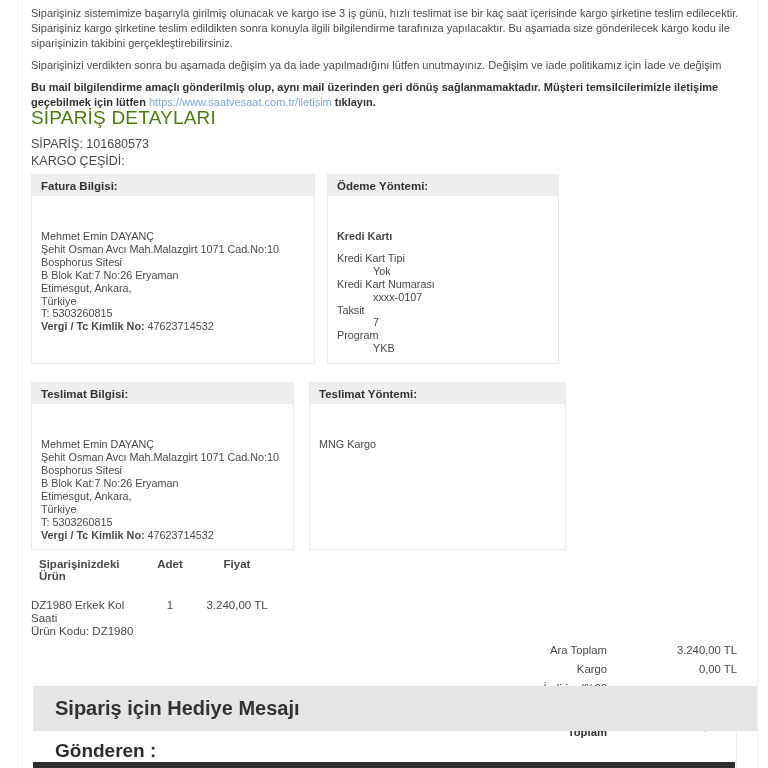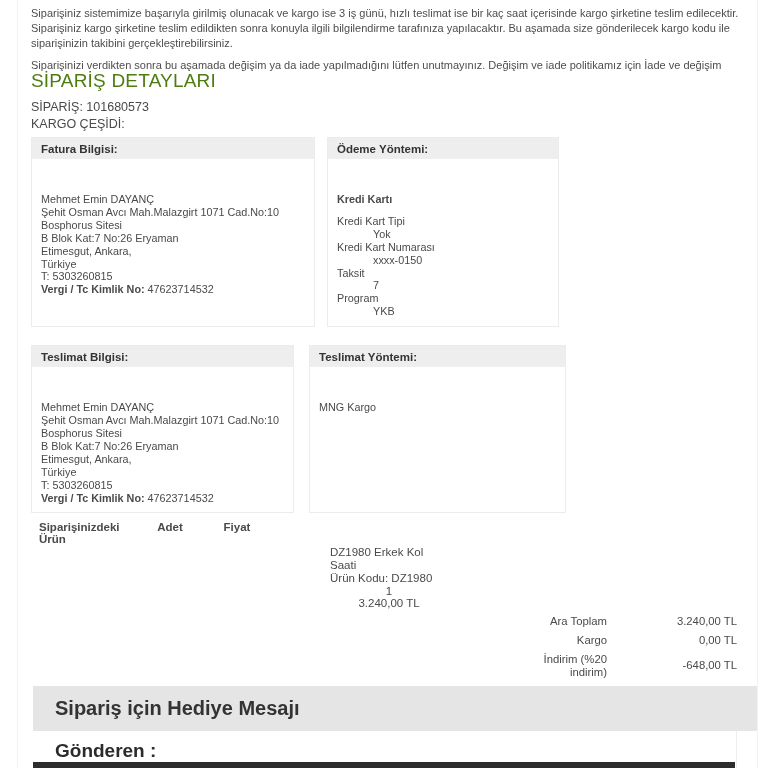--- a/index.html
+++ b/index.html
@@ -33,21 +33,21 @@
   .box-shipping .box-body, .box-shipmethod .box-body { min-height: 104px; }
   .bold { font-weight: bold; }
   .pay-method { font-weight: bold; margin-bottom: 9px; }
   .pay-value { padding-left: 36px; }
 
   .items-table { margin-top: 8px; font-size: 11.5px; color: #4a4a4a; }
   .items-header { display: flex; font-weight: bold; }
   .col-product { width: 118px; padding-left: 8px; }
   .col-qty { width: 42px; text-align: center; }
   .col-price { width: 92px; text-align: center; }
-  .items-row { display: flex; align-items: center; margin-top: 1px; flex-direction: column; }
+  .items-row { display: flex; align-items: flex-start; margin-top: 17px; }
   .items-row .col-product { padding-left: 0; line-height: 13px; }
   .product-code { line-height: 13px; }
 
   .totals { margin-top: 4px; margin-left: auto; margin-right: 10px; width: 200px; font-size: 11.3px; color: #4a4a4a; }
   .totals-row { display: flex; align-items: center; margin-top: 6px; }
   .totals-label { width: 70px; text-align: right; line-height: 12.8px; }
   .totals-value { width: 130px; text-align: right; line-height: 12.8px; }
   .totals-row.grand { font-weight: bold; color: #333; }
 
   .gift { position: absolute; left: 15px; top: 686px; width: 725px; }
@@ -59,20 +59,21 @@
 </style>
 </head>
 <body>
 
 <div class="container">
 
   <p class="para">Siparişiniz sistemimize başarıyla girilmiş olunacak ve kargo ise 3 iş günü, hızlı teslimat ise bir kaç saat içerisinde kargo şirketine teslim edilecektir. Siparişiniz kargo şirketine teslim edildikten sonra konuyla ilgili bilgilendirme tarafınıza yapılacaktır. Bu aşamada size gönderilecek kargo kodu ile siparişinizin takibini gerçekleştirebilirsiniz.</p>
 
   <p class="para para-2">Siparişinizi verdikten sonra bu aşamada değişim ya da iade yapılmadığını lütfen unutmayınız. Değişim ve iade politikamız için İade ve değişim</p>
 
+  <p class="notice"><span>Bu mail bilgilendirme amaçlı gönderilmiş olup, aynı mail üzerinden geri dönüş sağlanmamaktadır. Müşteri temsilcilerimizle iletişime geçebilmek için lütfen</span> <a class="link">https://www.saatvesaat.com.tr/iletisim</a> <span>tıklayın.</span></p>
 
   <h1 class="details-title">SİPARİŞ DETAYLARI</h1>
 
   <div class="order-no">SİPARİŞ: 101680573</div>
   <div class="cargo-type">KARGO ÇEŞİDİ:</div>
 
   <div class="box-row box-row-1">
     <div class="box box-billing">
       <div class="box-header">Fatura Bilgisi:</div>
       <div class="box-body">
@@ -85,21 +86,21 @@
         <div><span class="bold">Vergi / Tc Kimlik No:</span> <span>47623714532</span></div>
       </div>
     </div>
     <div class="box box-payment">
       <div class="box-header">Ödeme Yöntemi:</div>
       <div class="box-body">
         <div class="pay-method">Kredi Kartı</div>
         <div>Kredi Kart Tipi</div>
         <div class="pay-value">Yok</div>
         <div>Kredi Kart Numarası</div>
-        <div class="pay-value">xxxx-0150</div>
+        <div class="pay-value">xxxx-0107</div>
         <div>Taksit</div>
         <div class="pay-value">7</div>
         <div>Program</div>
         <div class="pay-value">YKB</div>
       </div>
     </div>
   </div>
 
   <div class="box-row box-row-2">
     <div class="box box-shipping">

